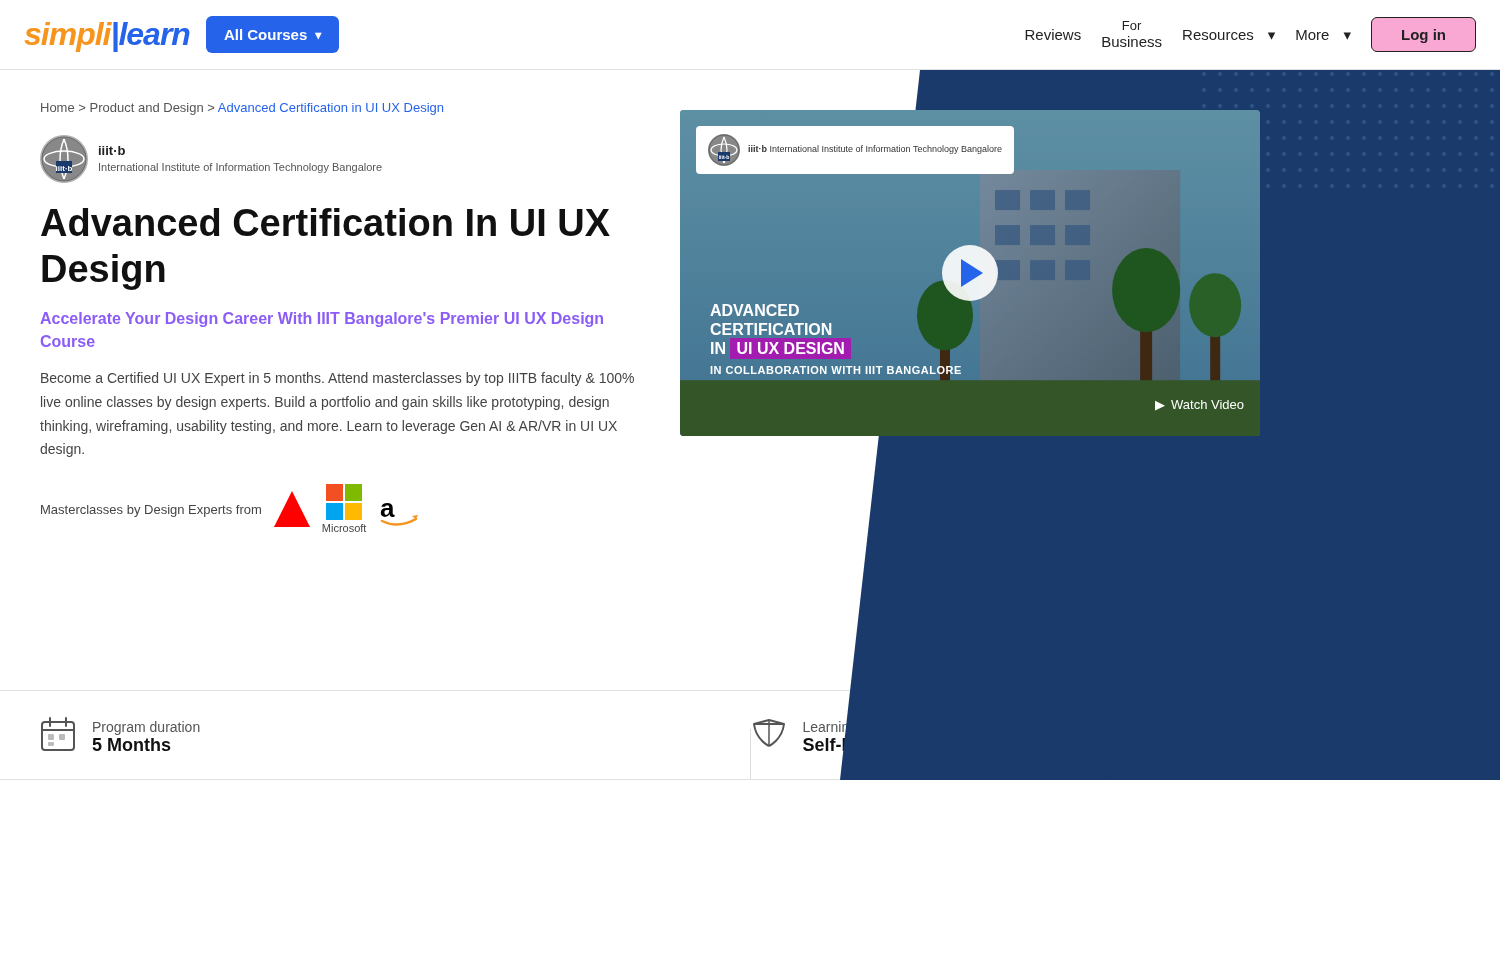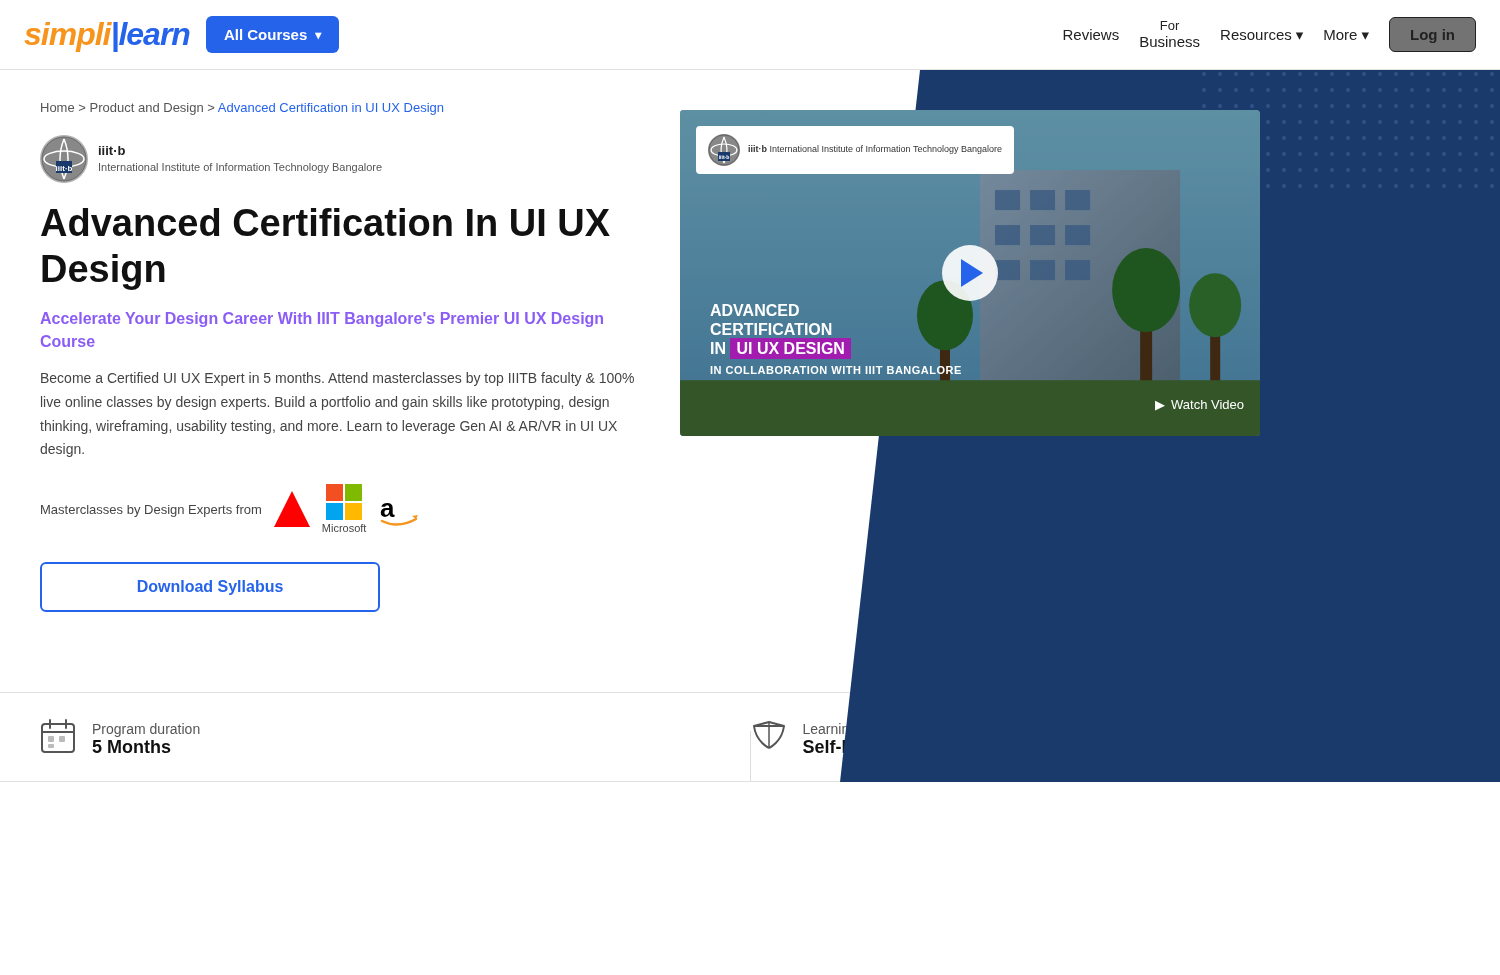--- a/index.html
+++ b/index.html
@@ -70,34 +70,34 @@
       font-weight: 500;
       cursor: pointer;
       white-space: nowrap;
       text-align: center;
       line-height: 1.2;
     }
     .nav-link .sub { font-size: 13px; display: block; }
     .nav-link-dropdown {
       display: flex;
       align-items: center;
-      gap: 4px;
+      gap: 14px;
       cursor: pointer;
       font-size: 15px;
       font-weight: 500;
       color: #222;
     }
     .login-btn {
       border: 1.5px solid #222;
       border-radius: 6px;
-      padding: 8px 20px;
+      padding: 8px 29px;
       font-size: 15px;
       font-weight: 600;
       cursor: pointer;
-      background: #737373;
+      background: #f9a8d4;
       color: #222;
     }
 
     
     .hero-section {
       position: relative;
       background: #fff;
       overflow: hidden;
     }
 
@@ -506,21 +506,20 @@
 
         <div class="amazon-icon">
           <svg width="50" height="36" viewBox="0 0 50 36" xmlns="http://www.w3.org/2000/svg">
             <text x="2" y="26" font-size="26" font-weight="900" font-family="Arial Black, Arial, sans-serif" fill="#000">a</text>
             <path d="M4 30 Q20 38 38 28" stroke="#f7941d" stroke-width="2.5" fill="none" stroke-linecap="round"></path>
             <polygon points="38,28 34,25 40,24" fill="#f7941d"></polygon>
           </svg>
         </div>
       </div>
 
-      <button class="download-btn">Download Syllabus</button>
     </div>
 
     <div class="hero-right">
       <div class="video-container">
         <div class="video-thumbnail">
 
           <div class="video-bg"></div>
 
           <svg style="position:absolute;top:0;left:0;width:100%;height:100%;" viewBox="0 0 580 326" xmlns="http://www.w3.org/2000/svg" preserveAspectRatio="xMidYMid slice">
 

